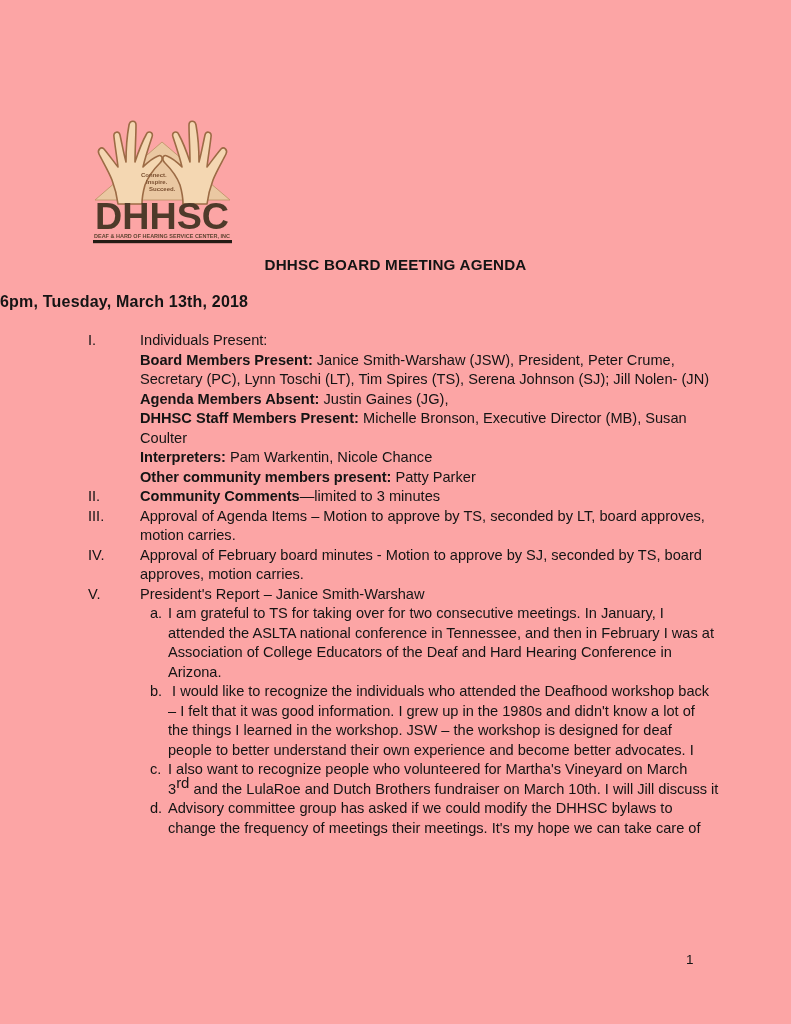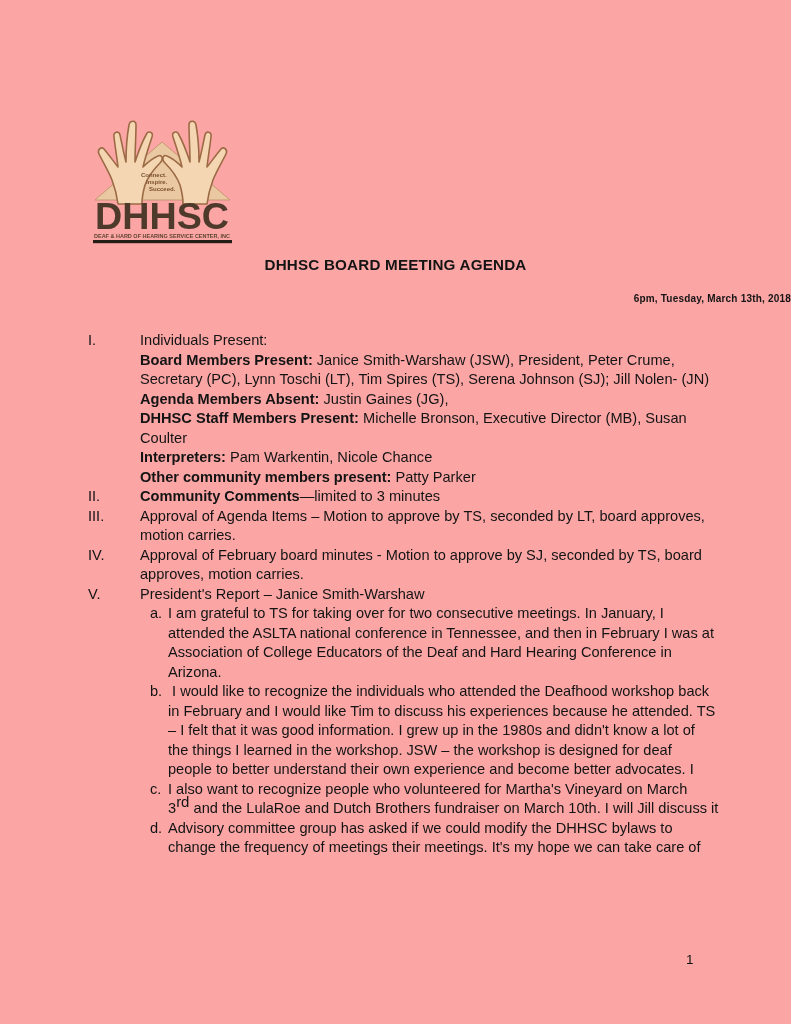--- a/index.html
+++ b/index.html
@@ -1,22 +1,22 @@
 <!DOCTYPE html>
 <html><head>
 <meta charset="utf-8">
 <style>
   html,body{margin:0;padding:0;background:#888;}
   .page{position:relative;width:791px;height:1024px;margin:0 auto;background:#fca5a5;
         font-family:"Liberation Sans",sans-serif;color:#141414;overflow:hidden;}
   .logo{position:absolute;left:90px;top:112px;width:145px;height:132px;}
   .doc-title{position:absolute;top:256px;left:0;width:100%;text-align:center;
              font-size:15.2px;font-weight:bold;letter-spacing:.2px;}
-  .doc-date{position:absolute;top:293px;left:0;width:100%;text-align:right;
-            font-size:10px;font-weight:bold;letter-spacing:.2px;}
+  .doc-date{position:absolute;top:293px;left:0;width:100%;text-align:left;
+            font-size:16px;font-weight:bold;letter-spacing:.2px;}
   .agenda{position:absolute;left:88px;top:331px;width:645px;
           font-size:14.6px;line-height:19.5px;}
   .item{display:flex;}
   .item-num{flex:0 0 52px;}
   .item-content{flex:1;min-width:0;}
   .line{white-space:nowrap;}
   .sub{display:flex;margin-left:10px;}
   .sub-letter{flex:0 0 18px;}
   .sub-content{flex:1;min-width:0;}
   .seg-b{font-weight:bold;}
@@ -94,21 +94,20 @@
               <div class="line"><span>I am grateful to TS for taking over for two consecutive meetings. In January, I</span></div>
               <div class="line"><span>attended the ASLTA national conference in Tennessee, and then in February I was at</span></div>
               <div class="line"><span>Association of College Educators of the Deaf and Hard Hearing Conference in</span></div>
               <div class="line"><span>Arizona.</span></div>
             </div>
           </div>
           <div class="sub">
             <div class="sub-letter">b.</div>
             <div class="sub-content">
               <div class="line"><span>&nbsp;I would like to recognize the individuals who attended the Deafhood workshop back</span></div>
-              <div class="line"><span>in February and I would like Tim to discuss his experiences because he attended. TS</span></div>
               <div class="line"><span>– I felt that it was good information. I grew up in the 1980s and didn't know a lot of</span></div>
               <div class="line"><span>the things I learned in the workshop. JSW – the workshop is designed for deaf</span></div>
               <div class="line"><span>people to better understand their own experience and become better advocates. I</span></div>
             </div>
           </div>
           <div class="sub">
             <div class="sub-letter">c.</div>
             <div class="sub-content">
               <div class="line"><span>I also want to recognize people who volunteered for Martha's Vineyard on March</span></div>
               <div class="line"><span>3</span><span class="sup">rd</span><span> and the LulaRoe and Dutch Brothers fundraiser on March 10th. I will Jill discuss it</span></div>

